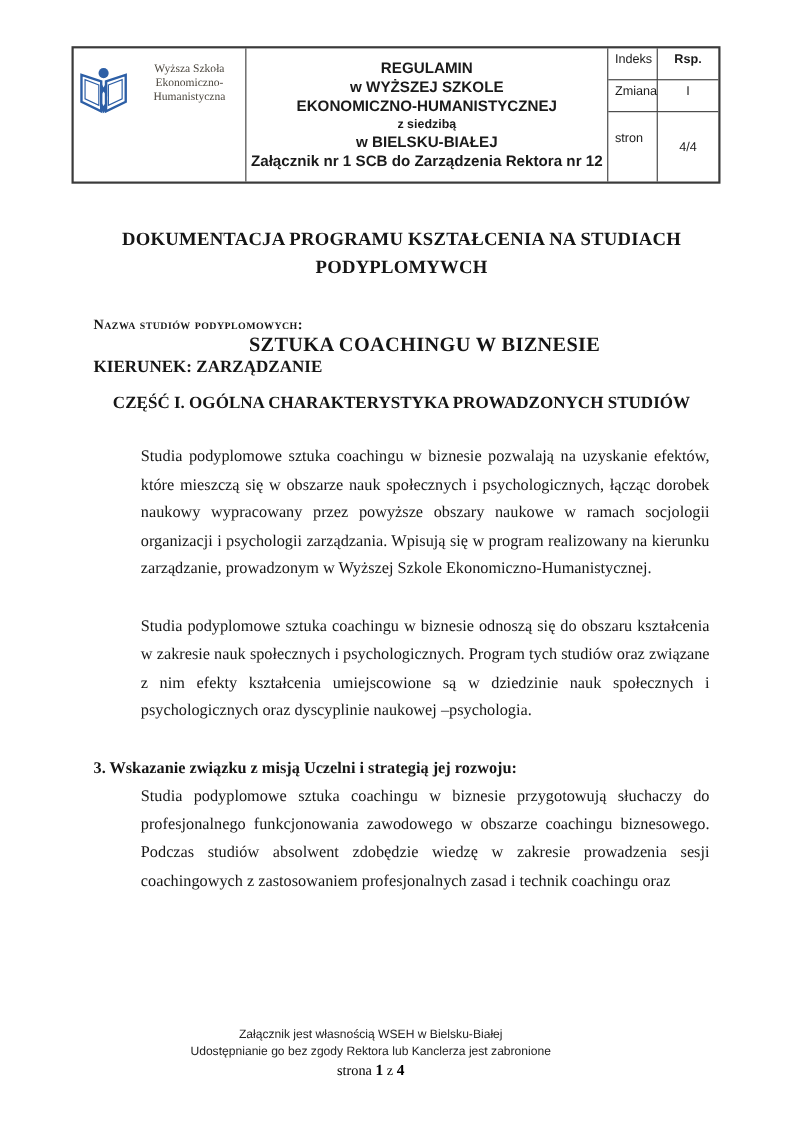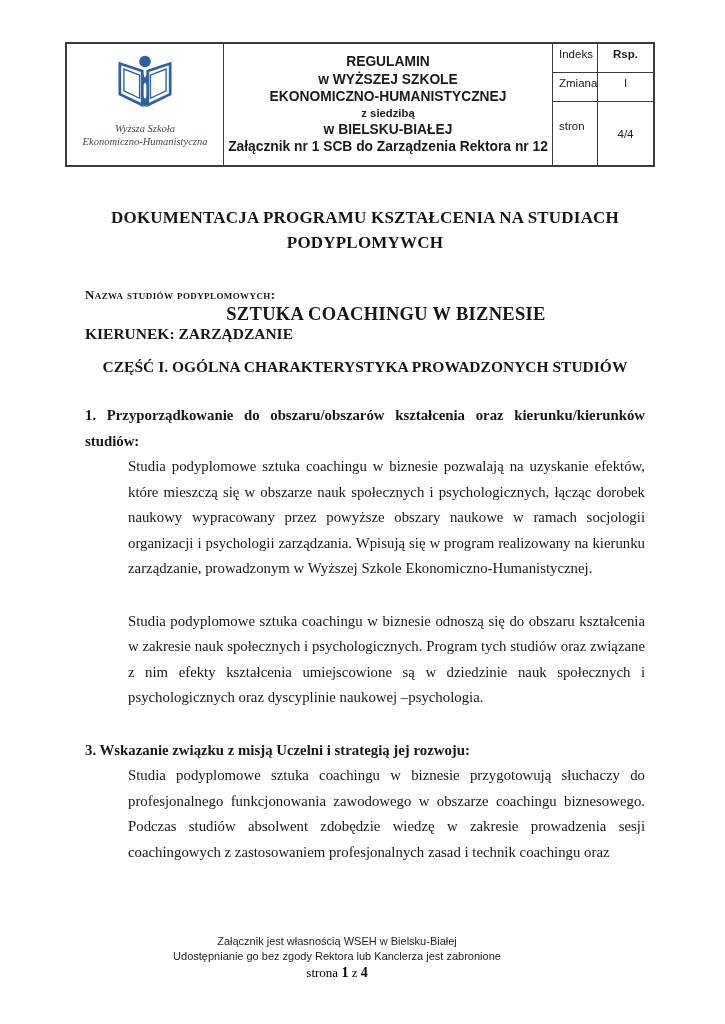--- a/index.html
+++ b/index.html
@@ -9,21 +9,21 @@
     font-family:"Liberation Serif", serif; color:#161616; overflow:hidden;
   }
 
   
   .header-table {
     position:absolute; left:65px; top:42px; width:590px; height:125px;
     border:2px solid #3a3a3a; display:flex;
   }
   .cell-logo {
     width:157px; border-right:1.5px solid #3a3a3a;
-    display:flex; flex-direction:column; align-items:center; padding-top:9px;font-style:italic;
+    display:flex; flex-direction:row; padding-top:9px;
   }
   .logo-caption {
     margin-top:3px; font-family:"Liberation Serif", serif;
     font-size:10.5px; line-height:13px; color:#4b463e; text-align:center;
   }
   .cell-title {
     flex:1; border-right:1.5px solid #3a3a3a;
     display:flex; flex-direction:column; justify-content:center; align-items:center;
     font-family:"Liberation Sans", sans-serif; font-weight:bold;
     font-size:13.8px; line-height:17.5px; text-align:center; color:#1a1a1a;
@@ -100,21 +100,20 @@
   </div>
 
   <div class="content">
     <div class="doc-title">DOKUMENTACJA PROGRAMU KSZTAŁCENIA NA STUDIACH PODYPLOMYWCH</div>
     <div class="nazwa">Nazwa  studiów podyplomowych:</div>
     <div class="program">SZTUKA COACHINGU W BIZNESIE</div>
     <div class="kierunek">KIERUNEK: ZARZĄDZANIE</div>
     <div class="part">CZĘŚĆ I. OGÓLNA CHARAKTERYSTYKA PROWADZONYCH STUDIÓW</div>
 
     <div class="section">
-      <div class="heading">1. Przyporządkowanie do obszaru/obszarów kształcenia oraz kierunku/kierunków studiów:</div>
       <div class="body">Studia podyplomowe sztuka coachingu w biznesie pozwalają na uzyskanie efektów, które mieszczą się w obszarze nauk społecznych i psychologicznych, łącząc dorobek naukowy wypracowany przez powyższe obszary naukowe w ramach socjologii organizacji i psychologii zarządzania. Wpisują się w program realizowany na kierunku zarządzanie, prowadzonym w Wyższej Szkole Ekonomiczno-Humanistycznej.</div>
     </div>
 
     <div class="section">
       <div class="body">Studia podyplomowe sztuka coachingu w biznesie odnoszą się do obszaru kształcenia w zakresie nauk społecznych i psychologicznych. Program tych studiów oraz związane z nim efekty kształcenia umiejscowione są w dziedzinie nauk społecznych i psychologicznych oraz dyscyplinie naukowej –psychologia.</div>
     </div>
 
     <div class="section">
       <div class="heading">3. Wskazanie związku z misją Uczelni i strategią jej rozwoju:</div>
       <div class="body">Studia podyplomowe sztuka coachingu w biznesie przygotowują słuchaczy do profesjonalnego funkcjonowania zawodowego w obszarze coachingu biznesowego. Podczas studiów absolwent zdobędzie wiedzę w zakresie prowadzenia sesji coachingowych z zastosowaniem profesjonalnych zasad i technik coachingu oraz</div>

